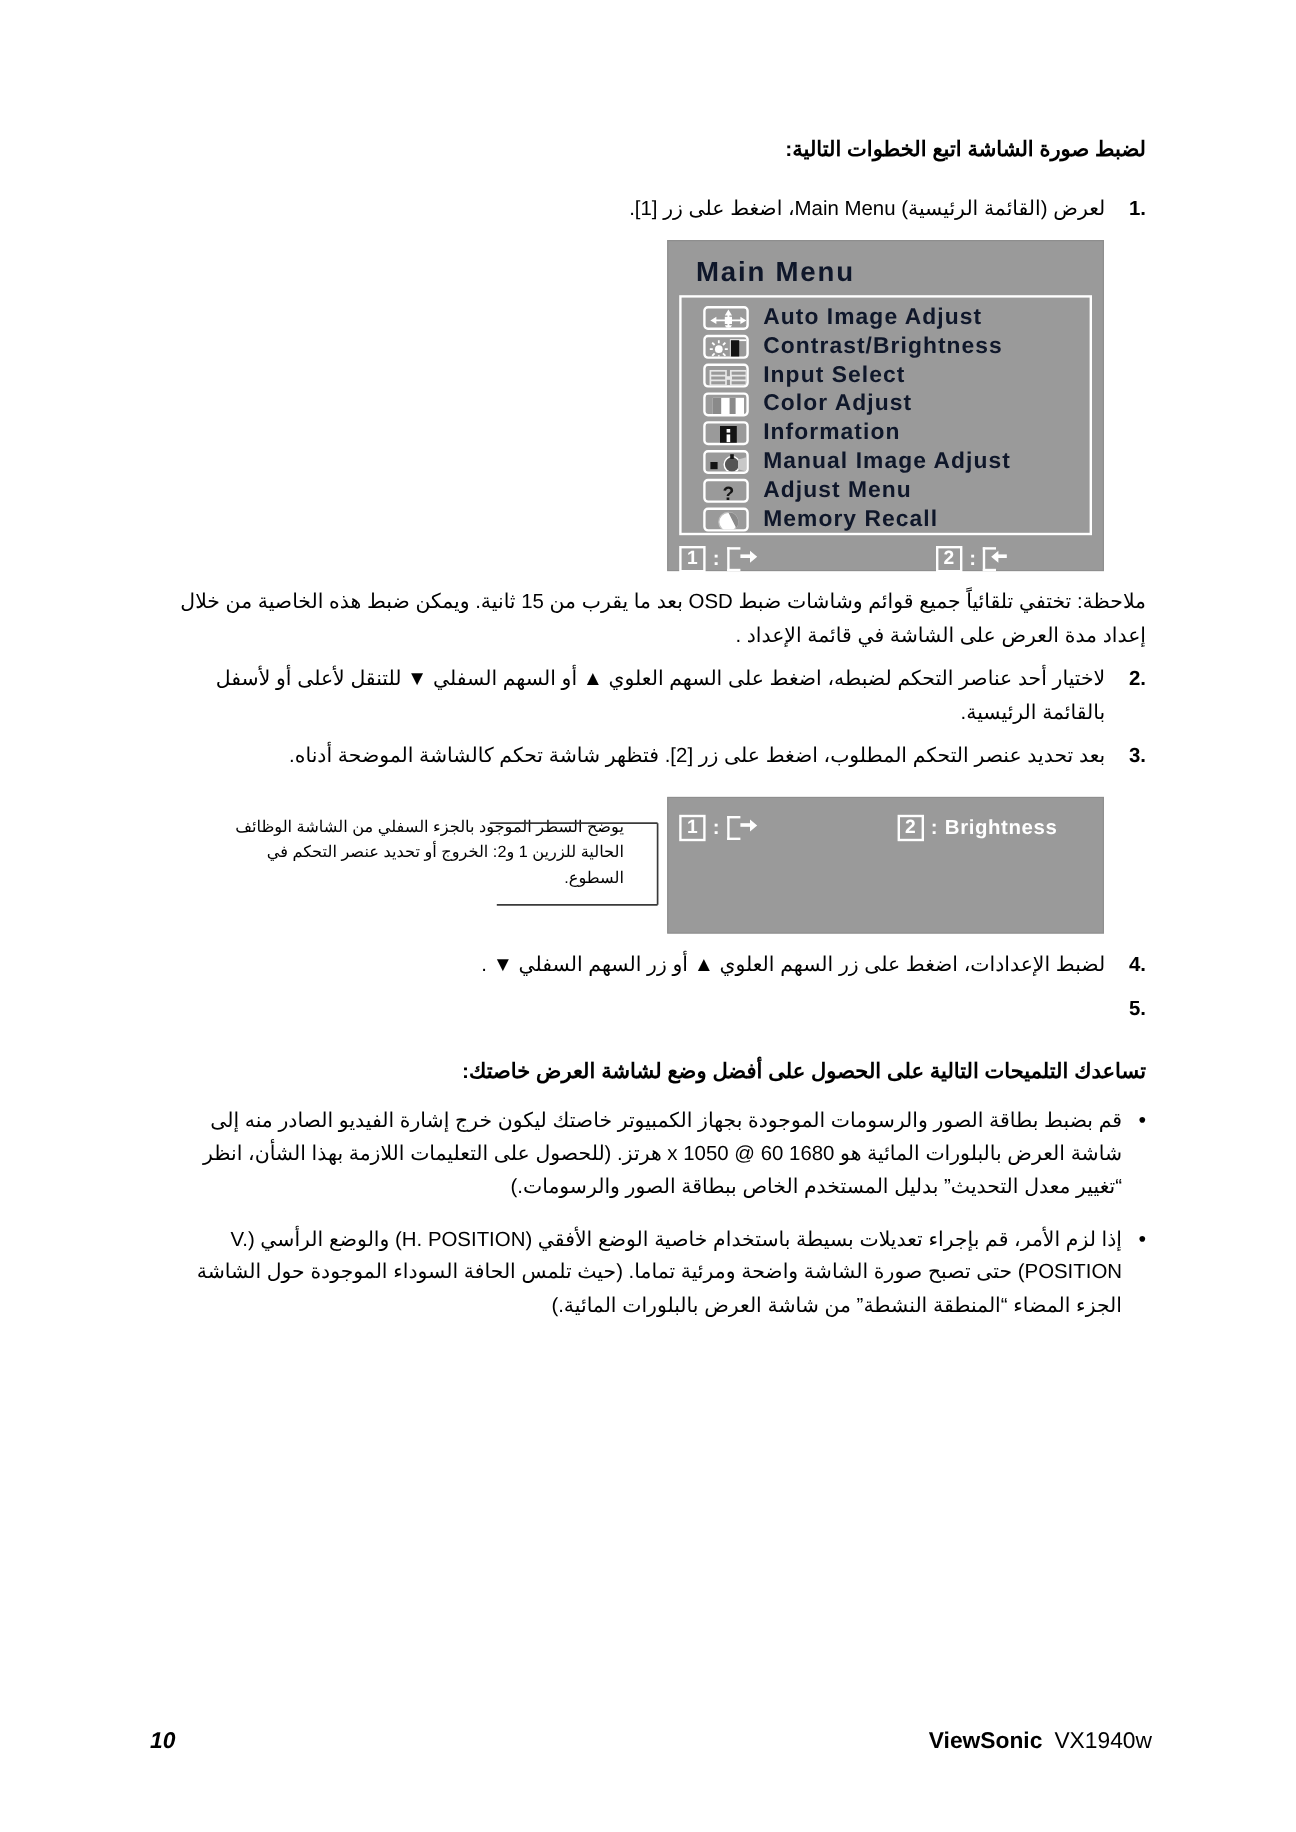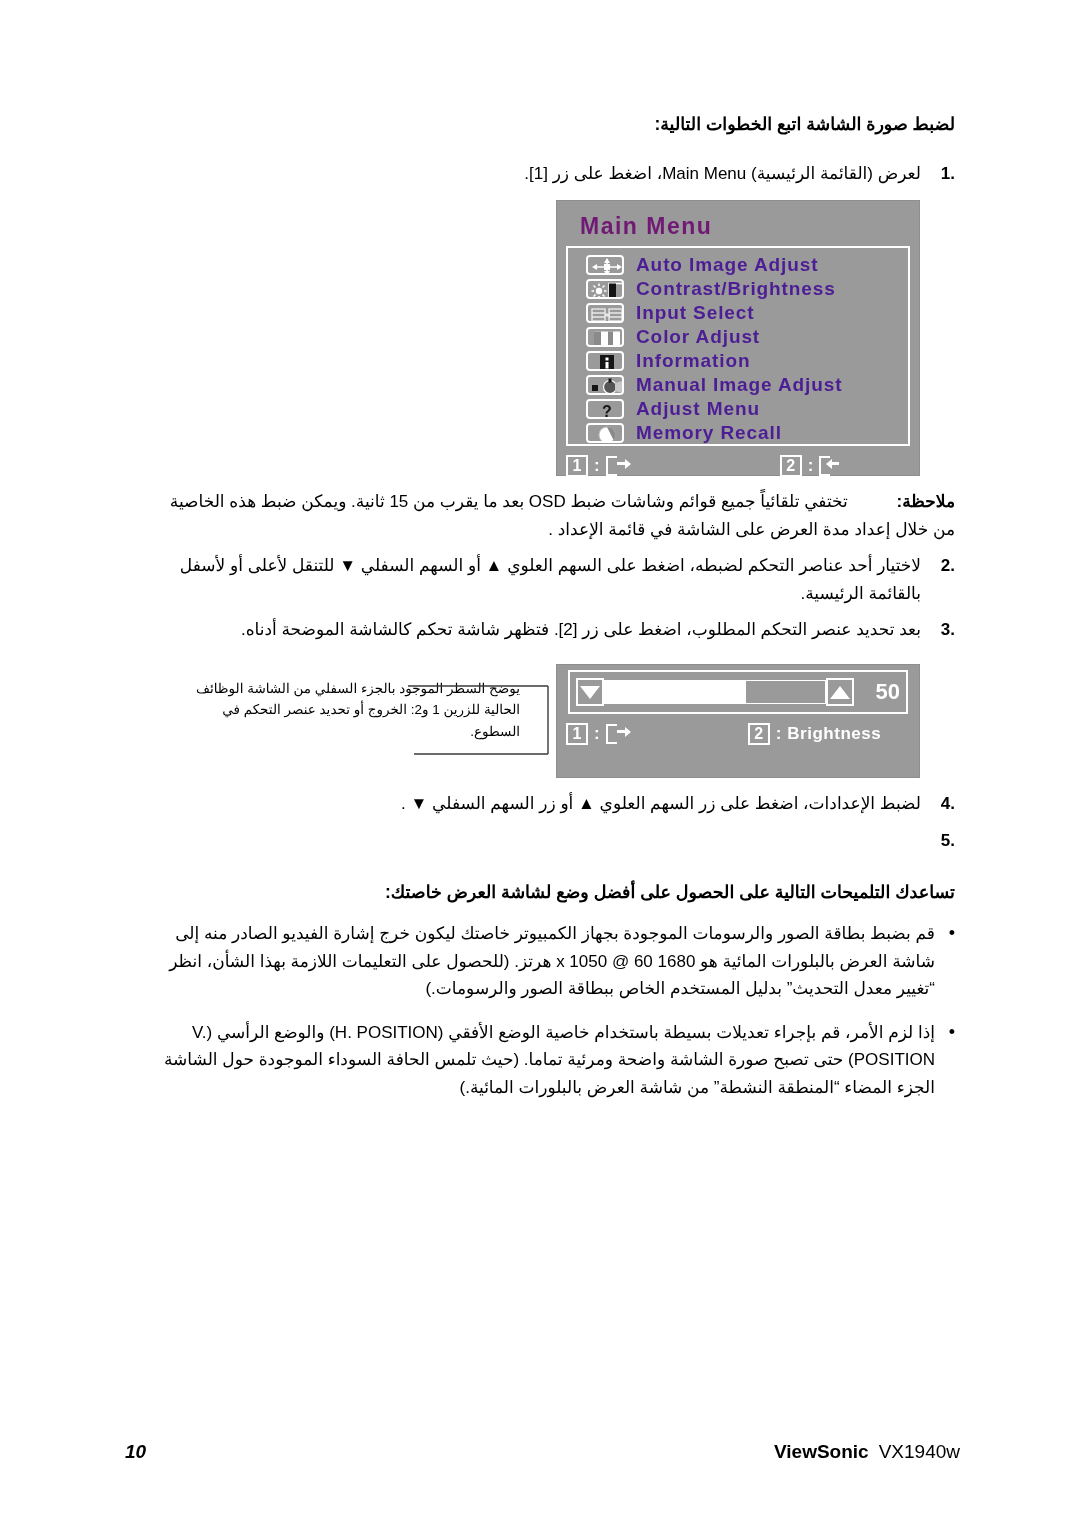--- a/index.html
+++ b/index.html
@@ -76,36 +76,36 @@
     padding-right: 20px;
     margin-bottom: 16px;
   }
   .bullets li::before {
     content: "\2022";
     position: absolute;
     right: 0;
     top: -1px;
     font-size: 18px;
   }
-  .note-label { font-weight: bold; margin-left: 44px; }
+  .note-label { font-weight: normal; }
 
   
   .osd {
     position: absolute;
     background: #9a9a9a;
     color: #ffffff;
     font-family: "Liberation Sans", sans-serif;
     direction: ltr;
     text-align: left;
     box-shadow: 0 0 0 1px #8e8e8e inset;
   }
   .osd-title {
     font-weight: bold;
     letter-spacing: 1.5px;
-    color: #701a75;
+    color: #0f172a;
   }
 
   
   #main-menu-osd {
     left: 556px;
     top: 200px;
     width: 364px;
     height: 276px;
     padding: 8px 10px 6px 10px;
   }
@@ -134,21 +134,21 @@
     margin-left: 10px;
     flex: 0 0 auto;
     position: relative;
     overflow: hidden;
   }
   .menu-row .menu-label {
     font-size: 19px;
     font-weight: bold;
     letter-spacing: 0.9px;
     white-space: nowrap;
-    color: #4c1d95;
+    color: #0f172a;
   }
   .osd-footer {
     display: flex;
     align-items: center;
     margin-top: 7px;
     height: 26px;
     font-size: 17px;
     font-weight: bold;
   }
   .keybox {
@@ -468,33 +468,20 @@
 
   <svg id="callout-line" viewBox="0 0 152 72">
     <g stroke="#3a3a3a" stroke-width="1.4" fill="none">
       <line x1="0" y1="2" x2="140" y2="2"></line>
       <line x1="140" y1="2" x2="140" y2="70"></line>
       <line x1="140" y1="70" x2="6" y2="70"></line>
     </g>
   </svg>
 
   <div class="osd" id="contrast-osd">
-    <div class="slider-frame">
-      <div class="tri-box">
-          <span class="tri-down"></span>
-        </div>
-      <div class="bar-outer">
-        <div class="bar-fill" id="bar-fill" style="flex: 0 0 64%;"></div>
-        <div class="bar-empty" id="bar-empty" style="flex: 1 1 auto;"></div>
-      </div>
-      <div class="tri-box">
-          <span class="tri-up"></span>
-        </div>
-      <div class="slider-value">50</div>
-    </div>
     <div class="osd-footer">
       <span class="foot-left">
         <span class="keybox">1</span>
         <span class="key-colon">:</span>
         <span class="door">
           <span class="frame"></span>
             <span class="arrow right"></span>
             <span class="head right"></span>
         </span>
       </span>

